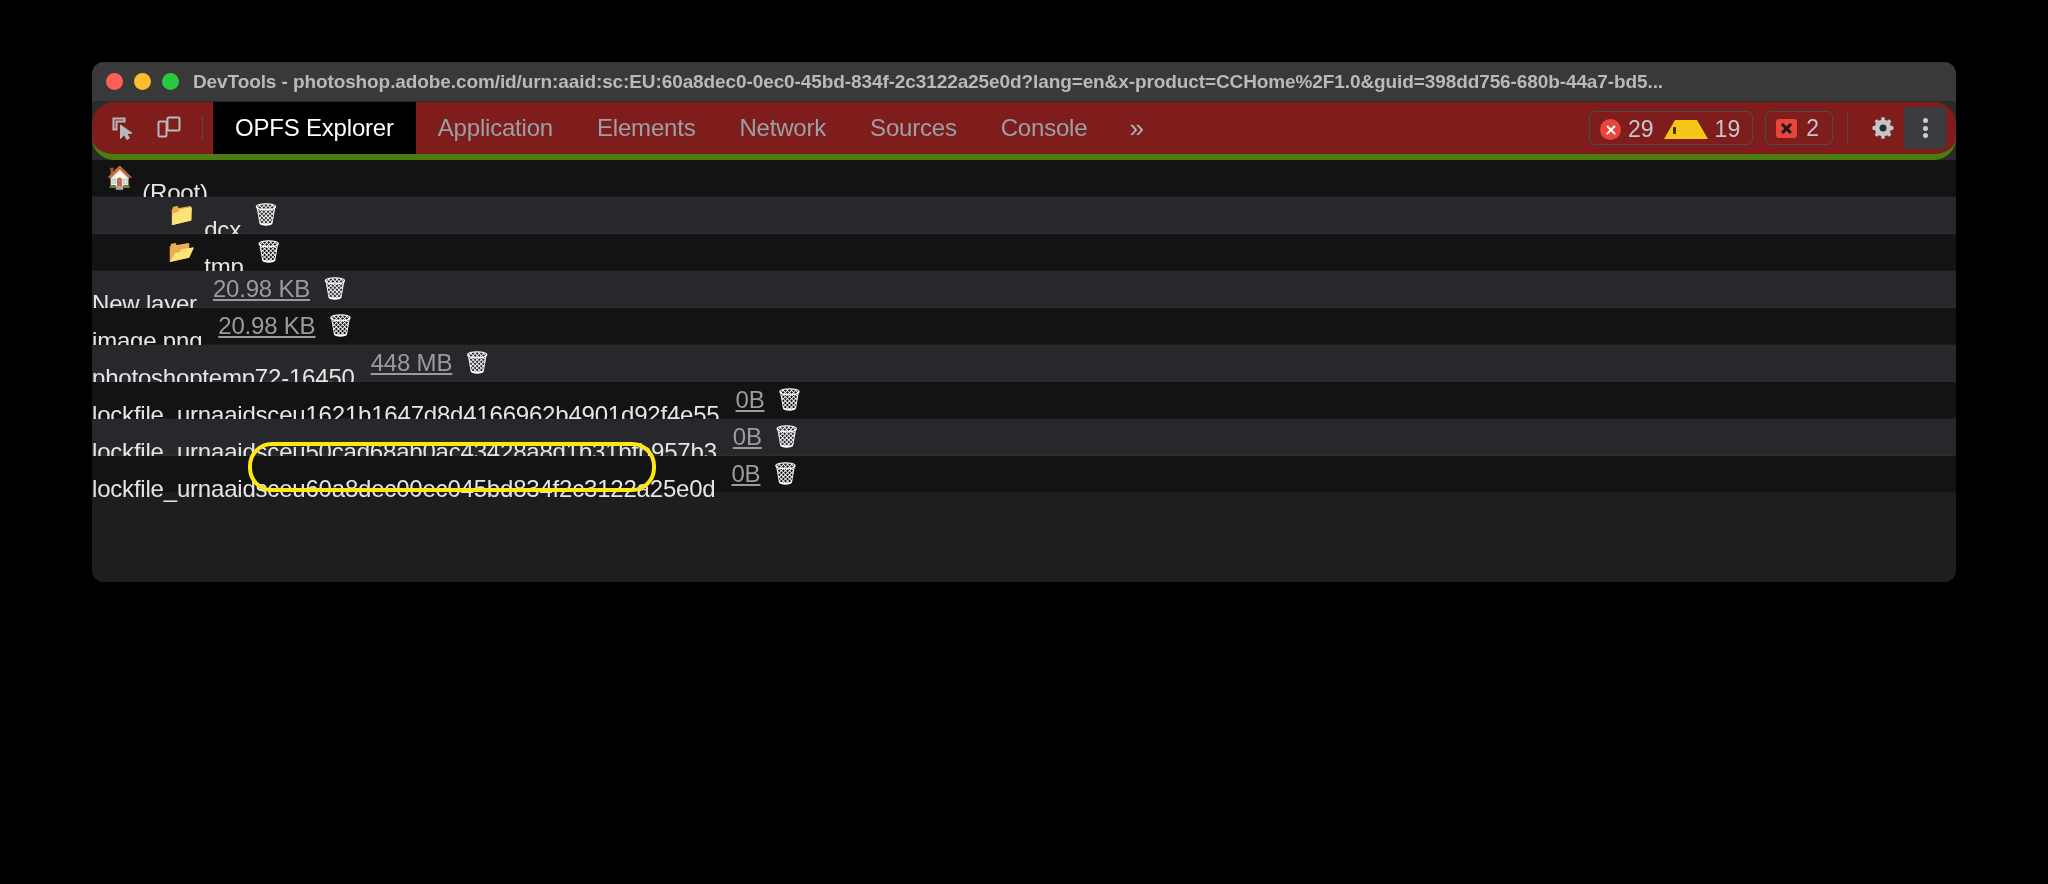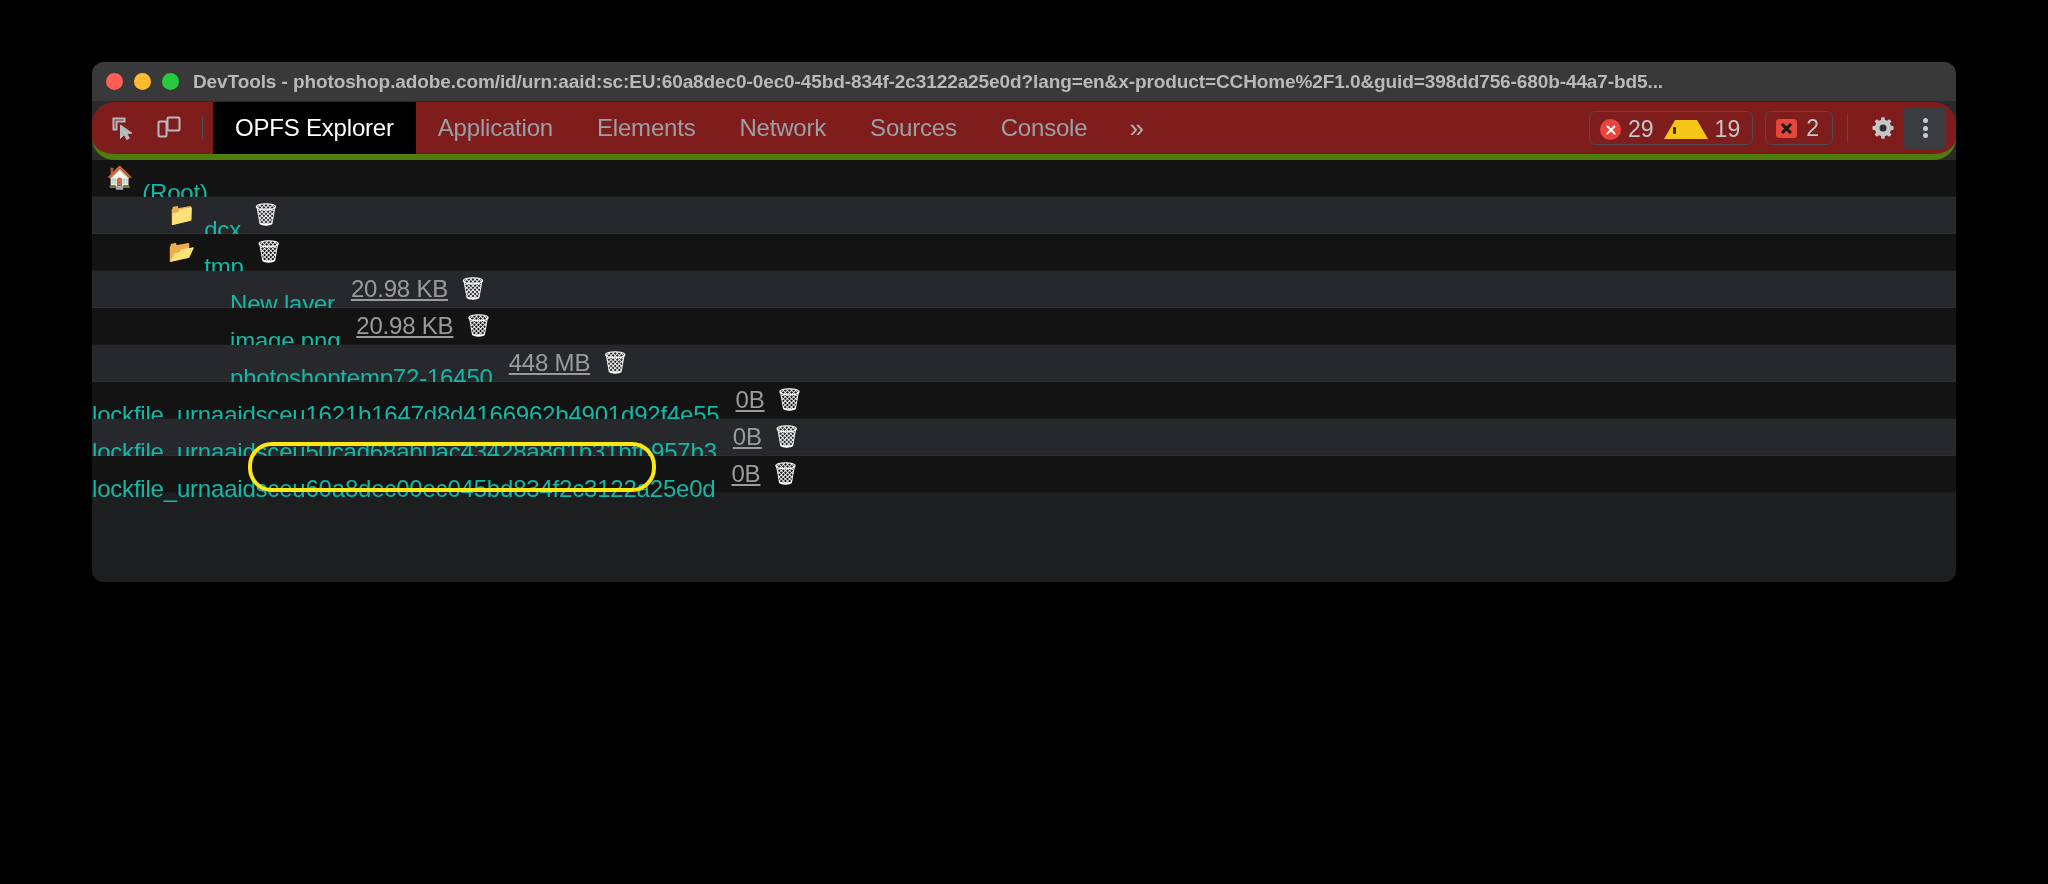--- a/index.html
+++ b/index.html
@@ -265,36 +265,36 @@
   }
   .row.odd  { background: #131313; }
   .row.even { background: #27282c; }
 
   .row-emoji {
     font-size: 22px;
     line-height: 1;
     margin-right: 9px;
     filter: grayscale(0.08);
   }
-  .row-name { color: #14b8a6; margin-top: 29px; }
+  .row-name { color: #e5e5e5; margin-top: 29px; }
   .row-size {
     color: #9b9b9b;
     margin-left: 16px;
     text-decoration: underline;
   }
   .row-trash {
     font-size: 22px;
     margin-left: 11px;
     line-height: 1;
     cursor: pointer;
   }
 
   .indent-0 { padding-left: 14px; }
   .indent-1 { padding-left: 76px; }
-  .indent-2 { padding-left: 138px; }
+  .indent-2 { }
   .indent-lock { }
 
   
   .annot-oval {
     position: absolute;
     left: 248px;
     top: 442px;
     width: 400px;
     height: 42px;
     border: 4px solid #ffe812;

